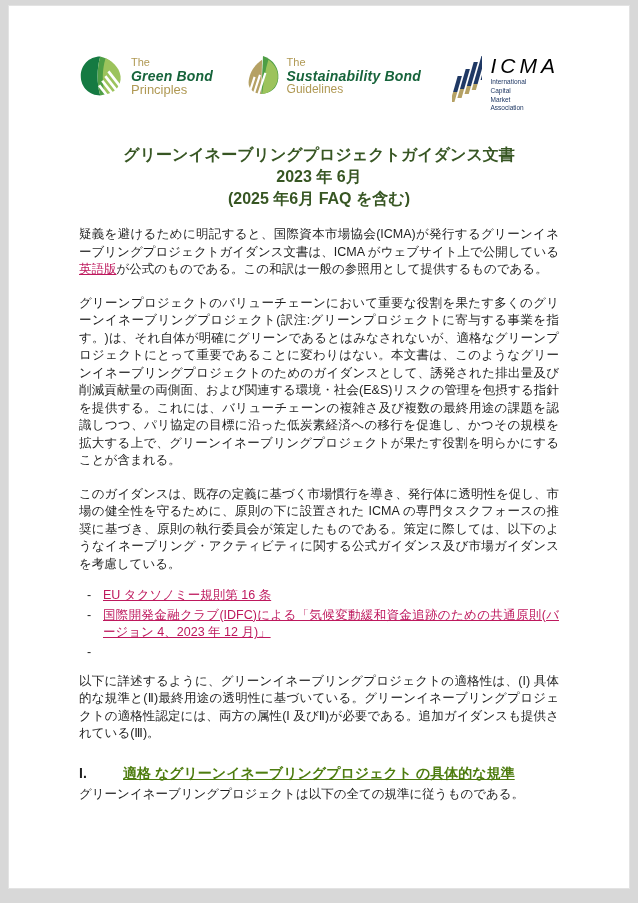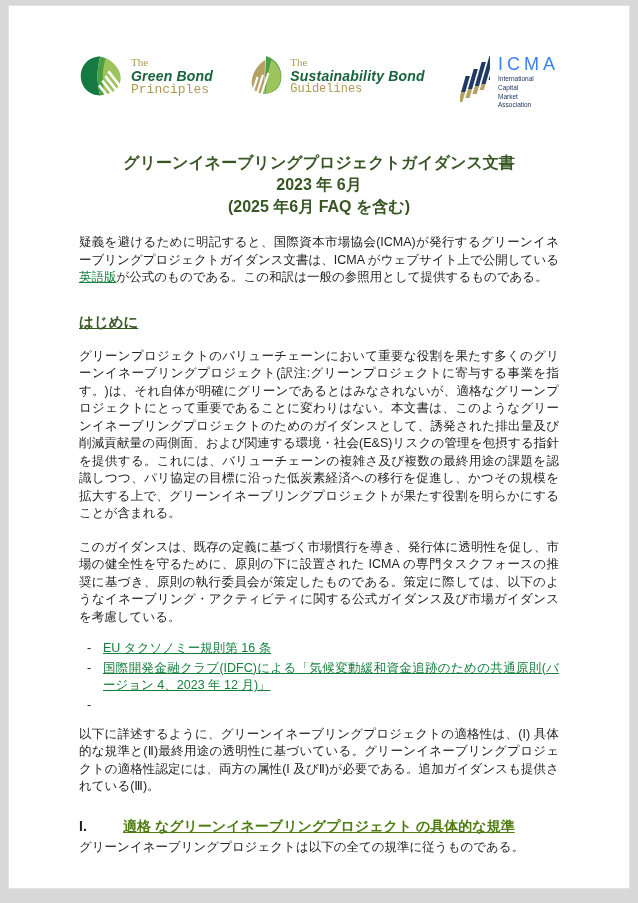--- a/index.html
+++ b/index.html
@@ -26,51 +26,51 @@
 
   
   .logos {
     display: flex;
     justify-content: space-between;
     align-items: flex-start;
     height: 78px;
   }
   .logo-group { display: flex; align-items: flex-start; }
   .logo-text { margin-left: 6px; line-height: 1.05; padding-top: 3px; }
-  .logo-the { color: #b09954; font-size: 11px; font-family: Liberation Serif, serif; }
+  .logo-the { color: #b09954; font-size: 11px; }
   .logo-main { color: #17643b; font-weight: bold; font-size: 14px; letter-spacing: 0.2px; font-style: italic; }
-  .logo-sub { color: #b09954; font-size: 13px; font-family: Liberation Mono, monospace; }
+  .logo-sub { color: #b09954; font-size: 13px; }
   .sbg .logo-main { font-size: 14px; }
   .sbg .logo-sub { font-size: 12px; }
   .icma-group { display: flex; align-items: flex-start; }
   .icma-text { margin-left: 8px; }
-  .icma-name { color: #3b82f6; font-size: 18px; letter-spacing: 4px; font-weight: 500; }
+  .icma-name { color: #000000; font-size: 21px; letter-spacing: 4px; font-weight: 500; font-style: italic; }
   .icma-sub { color: #1f3864; font-size: 6.5px; line-height: 1.35; margin-top: 6px; }
 
   
   .doc-title {
     text-align: center;
     color: #375623;
     font-weight: bold;
     font-size: 16px;
     line-height: 22px;
-    margin-top: 20px;
+    margin-top: 12px;
   }
 
   
   .para {
     color: #1f1f1f;
     font-size: 12.5px;
     line-height: 17.5px;
     text-align: justify;
     margin: 0;
   }
   .para.first { margin-top: 16px; }
   a.doc-link {
-    color: #15803d;
+    color: #be185d;
     text-decoration: underline;
     cursor: pointer;
   }
   .h-green {
     color: #375623;
     font-weight: bold;
     text-decoration: underline;
   }
   .section-hajimeni-heading {
     font-size: 14.5px;
@@ -188,21 +188,20 @@
     </div>
 
     <div class="doc-title">
       <span style="display:block">グリーンイネーブリングプロジェクトガイダンス文書</span>
       <span style="display:block">2023 年  6月</span>
       <span style="display:block">(2025 年6月 FAQ を含む)</span>
     </div>
 
     <p class="para first"><span>疑義を避けるために明記すると、国際資本市場協会(ICMA)が発行するグリーンイネーブリングプロジェクトガイダンス文書は、ICMA がウェブサイト上で公開している</span><a class="doc-link">英語版</a><span>が公式のものである。この和訳は一般の参照用として提供するものである。</span></p>
 
-    <h2 class="h-green section-hajimeni-heading">はじめに</h2>
 
     <p class="para p2">グリーンプロジェクトのバリューチェーンにおいて重要な役割を果たす多くのグリーンイネーブリングプロジェクト(訳注:グリーンプロジェクトに寄与する事業を指す。)は、それ自体が明確にグリーンであるとはみなされないが、適格なグリーンプロジェクトにとって重要であることに変わりはない。本文書は、このようなグリーンイネーブリングプロジェクトのためのガイダンスとして、誘発された排出量及び削減貢献量の両側面、および関連する環境・社会(E&amp;S)リスクの管理を包摂する指針を提供する。これには、バリューチェーンの複雑さ及び複数の最終用途の課題を認識しつつ、パリ協定の目標に沿った低炭素経済への移行を促進し、かつその規模を拡大する上で、グリーンイネーブリングプロジェクトが果たす役割を明らかにすることが含まれる。</p>
 
     <p class="para p3">このガイダンスは、既存の定義に基づく市場慣行を導き、発行体に透明性を促し、市場の健全性を守るために、原則の下に設置された ICMA の専門タスクフォースの推奨に基づき、原則の執行委員会が策定したものである。策定に際しては、以下のようなイネーブリング・アクティビティに関する公式ガイダンス及び市場ガイダンスを考慮している。</p>
 
     <ul class="bullets">
       <li><span class="dash">-</span><a class="doc-link">EU タクソノミー規則第 16 条</a></li>
       <li><span class="dash">-</span><a class="doc-link">国際開発金融クラブ(IDFC)による「気候変動緩和資金追跡のための共通原則(バージョン 4、2023 年 12 月)」</a></li>
       <li><span class="dash">-</span></li>
     </ul>

